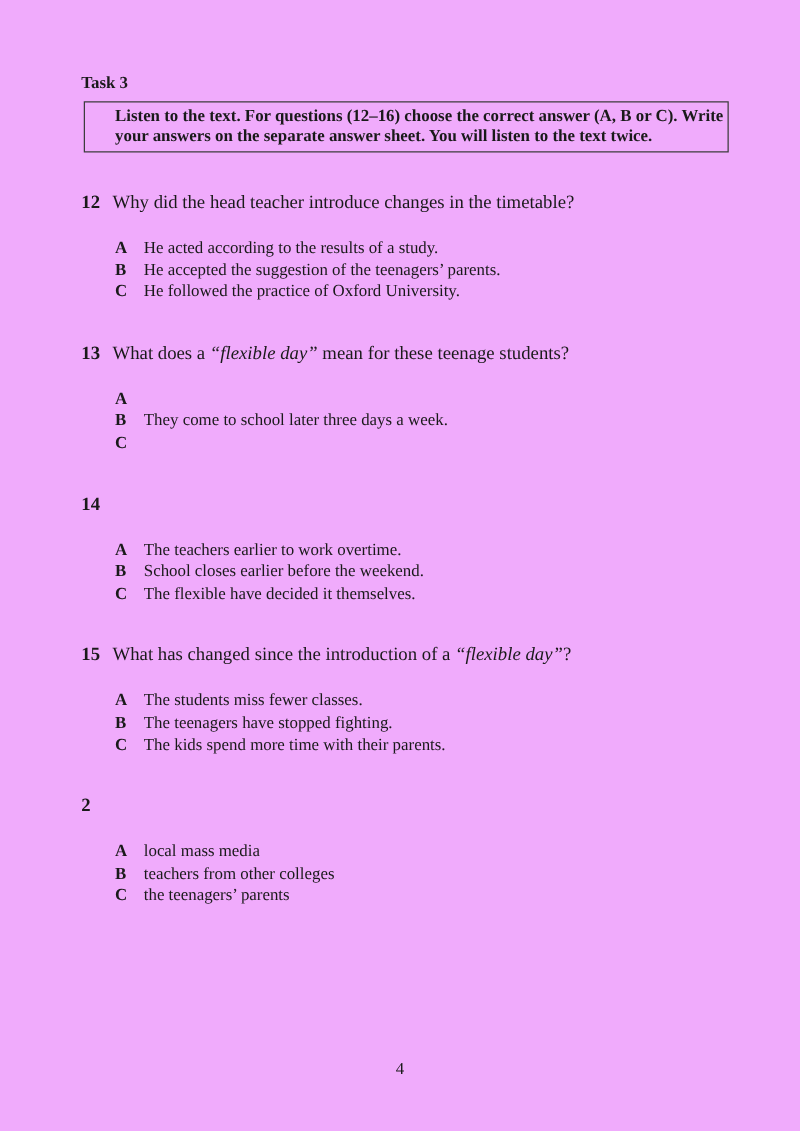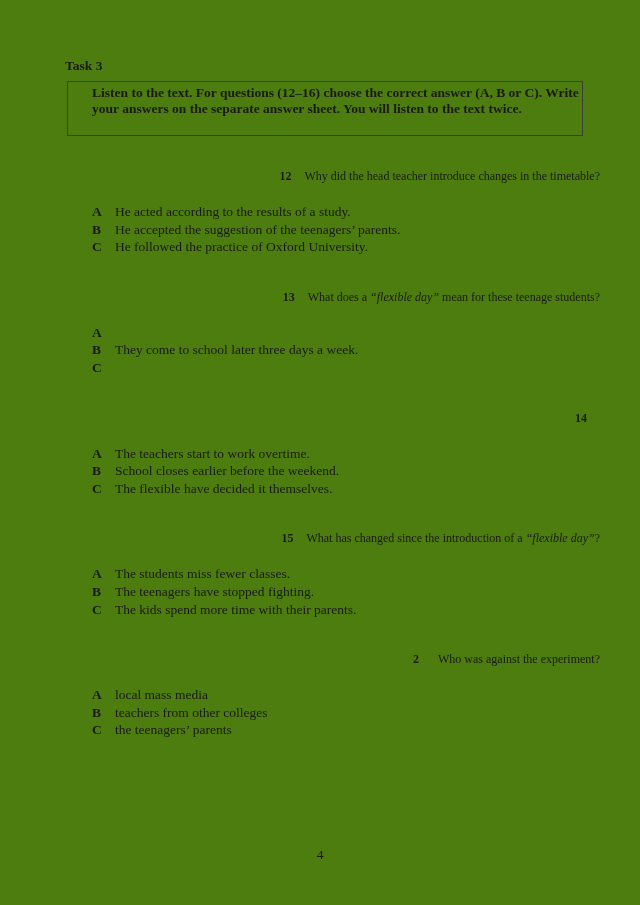--- a/index.html
+++ b/index.html
@@ -11,51 +11,50 @@
     width: 640px;
     height: 905px;
     position: relative;
     font-family: "Liberation Serif", "DejaVu Serif", serif;
     color: #1a1a1a;
     overflow: hidden;
   }
   .page {
     position: absolute;
     inset: 0;
-    background: #4d7c0f;
+    background: #f0abfc;
   }
   .task-label {
     margin: 58px 0 7px 65px;
     font-weight: bold;
     font-size: 13.5px;
     line-height: 16px;
   }
   .instruction-box {
     margin: 0 57px 0 67px;
     border: 1px solid #3d3d3d;
-    padding: 3px 12px 19px 24px;
+    padding: 3px 12px 5px 24px;
     font-weight: bold;
     font-size: 13.5px;
     line-height: 15.5px;
   }
   .instruction-line {
     white-space: nowrap;
   }
   .questions {
     margin-top: 32px;
   }
   .q-block {
     margin: 0 40px 33px 65px;
   }
   .q-head {
     display: flex;
     margin-bottom: 18px;
-    font-size: 12px;
+    font-size: 15px;
     line-height: 17px;
-    justify-content: flex-end;
   }
   .q-num {
     font-weight: bold;
     width: 25px;
     flex: 0 0 25px;
   }
   .q-text .q-italic {
   }
   .q-options {
     margin-left: 27px;
@@ -133,21 +132,21 @@
       </div>
     </div>
 
     <div class="q-block">
       <div class="q-head">
         <span class="q-num">14</span>
       </div>
       <div class="q-options">
         <div class="opt">
           <span class="opt-letter">A</span>
-          <span class="opt-text">The teachers start to work overtime.</span>
+          <span class="opt-text">The teachers earlier to work overtime.</span>
         </div>
         <div class="opt">
           <span class="opt-letter">B</span>
           <span class="opt-text">School closes earlier before the weekend.</span>
         </div>
         <div class="opt">
           <span class="opt-letter">C</span>
           <span class="opt-text">The flexible have decided it themselves.</span>
         </div>
       </div>
@@ -170,21 +169,20 @@
         <div class="opt">
           <span class="opt-letter">C</span>
           <span class="opt-text">The kids spend more time with their parents.</span>
         </div>
       </div>
     </div>
 
     <div class="q-block">
       <div class="q-head">
         <span class="q-num">2</span>
-        <span class="q-text"><span>Who was against the experiment?</span><em class="q-italic"></em><span></span></span>
       </div>
       <div class="q-options">
         <div class="opt">
           <span class="opt-letter">A</span>
           <span class="opt-text">local mass media</span>
         </div>
         <div class="opt">
           <span class="opt-letter">B</span>
           <span class="opt-text">teachers from other colleges</span>
         </div>

